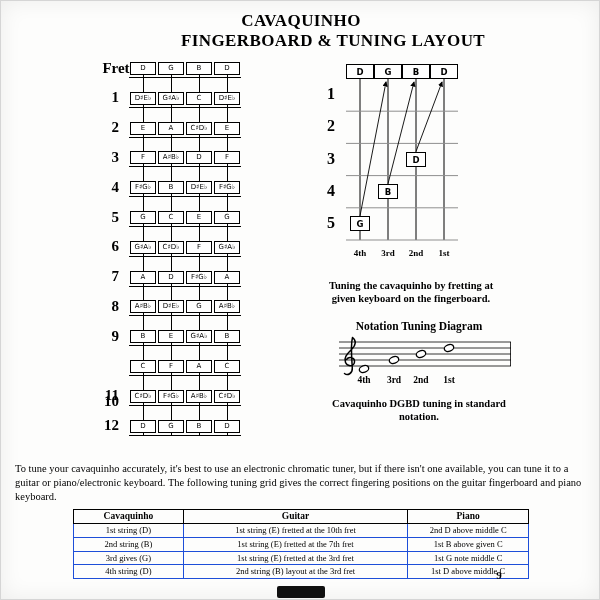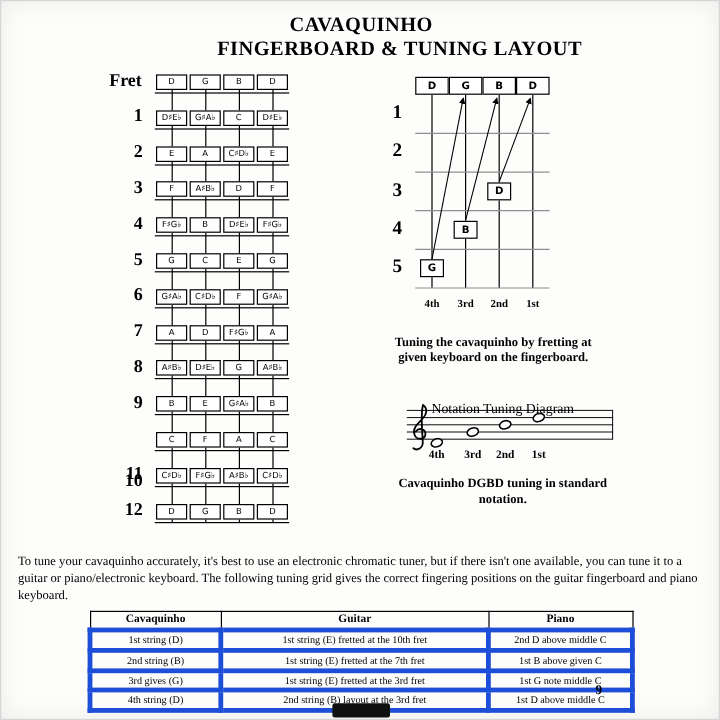--- a/index.html
+++ b/index.html
@@ -7,21 +7,21 @@
   body { font-family:"Liberation Serif", serif; color:#000; }
   #page { position:relative; width:600px; height:600px; background:#fdfdfc;
           border:1px solid #d5d5d5; box-shadow: inset 0 0 22px rgba(0,0,0,0.07); overflow:hidden; }
   .title-line { position:absolute; left:0; width:600px; text-align:center;
                 font-weight:bold; font-size:17px; letter-spacing:0.4px; }
   #title-1 { top:10px; }
   #title-2 { top:30px;margin-left:32px; }
 
   
   #fb-area { position:absolute; left:90px; top:58px; width:154px; height:404px; }
-  .fret-label { position:absolute; left:0; width:50px; 
+  .fret-label { position:absolute; left:0; width:50px; text-align:center;
                 font-weight:bold; font-size:15px; }
   .fret-num { position:absolute; left:0; width:28px; text-align:right;
               font-weight:bold; font-size:15px; }
   .nbox { position:absolute; width:26px; height:13px; border:1px solid #000; background:#fff;
           display:flex; align-items:center; justify-content:center; z-index:2;
           font-family:"DejaVu Sans", sans-serif; font-size:7px; line-height:1; white-space:nowrap; }
   .fb-line-h { position:absolute; height:1px; background:#000; z-index:1; }
   .fb-line-v { position:absolute; width:1px; background:#000; z-index:1; }
   .cap { position:absolute; font-weight:bold; text-align:center; font-size:10.5px; line-height:1.25; }
   #fb-caption { left:0; top:383px; width:154px; font-size:11px; }
@@ -33,32 +33,32 @@
           display:flex; align-items:center; justify-content:center; z-index:2;
           font-family:"DejaVu Sans", sans-serif; font-size:8.5px; font-weight:bold; }
   .fbox { position:absolute; width:20px; height:15px; border:1px solid #000; background:#fff;
           display:flex; align-items:center; justify-content:center; z-index:2;
           font-family:"DejaVu Sans", sans-serif; font-size:8.5px; font-weight:bold; }
   .tfret { position:absolute; left:0; width:16px; text-align:right; font-weight:bold; font-size:16px; }
   .slabel { position:absolute; width:28px; text-align:center; font-weight:bold; font-size:9px; }
 
   #tuning-caption { left:322px; top:278px; width:176px; }
   #notation-heading { position:absolute; left:330px; top:319px; width:176px; text-align:center;
-                      font-weight:normal; font-size:11.5px;margin-top:15px; }
+                      font-weight:bold; font-size:11.5px; }
   #staff-svg { position:absolute; left:330px; top:335px; }
   .staff-label { position:absolute; width:28px; text-align:center; font-weight:bold; font-size:9.5px; top:374px; }
   #notation-caption { left:330px; top:396px; width:176px; }
 
   #body-text { position:absolute; left:14px; top:461px; width:574px;
                font-size:10.5px; line-height:1.33; text-align:left; }
 
   #tuning-table { position:absolute; left:72px; top:508px; width:456px;
                   border-collapse:collapse; text-align:center; }
   #tuning-table th { border:1px solid #000; font-size:9.5px; font-weight:bold; padding:1px 2px; line-height:1.2; }
-  #tuning-table td { border:4px solid #1d4ed8; font-size:8.5px; padding:1px 2px; line-height:1.25; }
+  #tuning-table td { border:1px solid #1d4ed8; font-size:8.5px; padding:1px 2px; line-height:1.25; }
 
   #page-number { position:absolute; left:488px; top:568px; width:20px; text-align:center;
                  font-weight:bold; font-size:11px; }
   #scan-bar { position:absolute; left:276px; top:585px; width:48px; height:12px;
               background:#101010; border-radius:2px; }
 </style>
 </head>
 <body>
 
 <div id="page">

